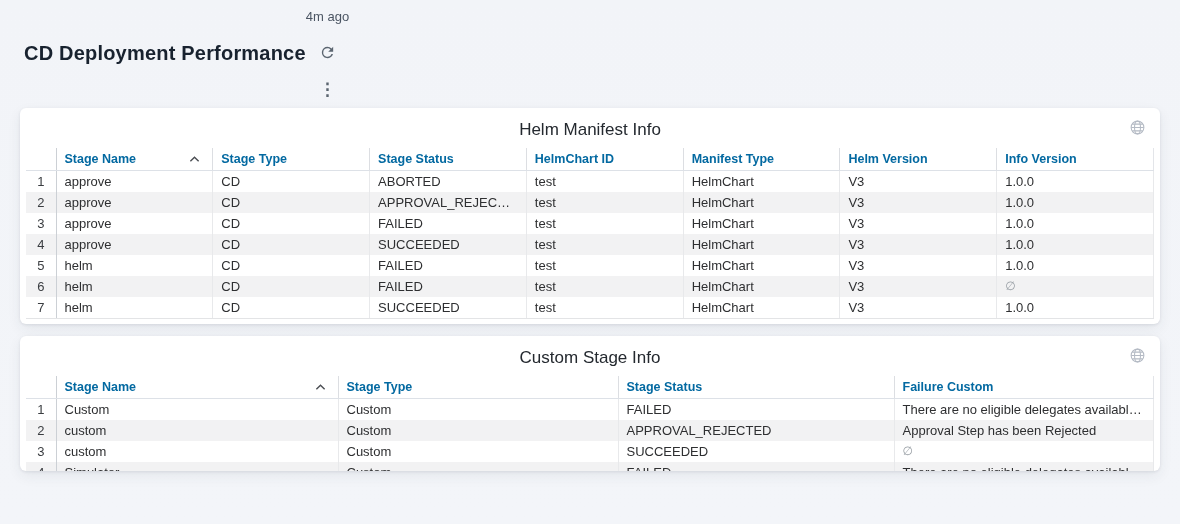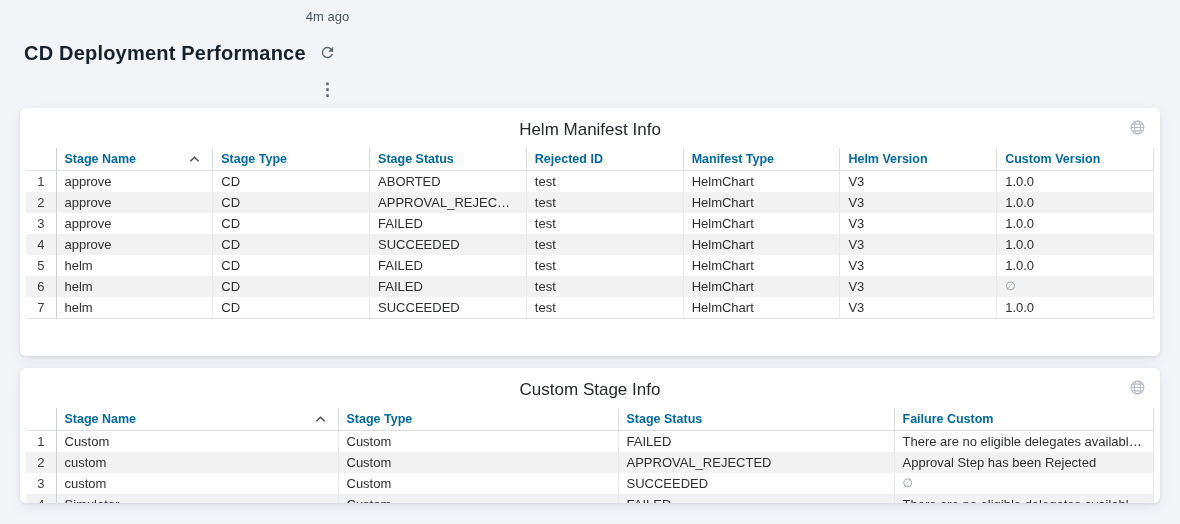--- a/index.html
+++ b/index.html
@@ -15,21 +15,21 @@
   .topbar-right{display:flex;align-items:center;gap:20px;flex-direction:column;}
   .updated{font-size:13px;color:#4b5563;}
   .icon-btn{background:none;border:none;padding:0;margin:0;cursor:pointer;display:flex;align-items:center;justify-content:center;}
   .kebab{font-size:17px;font-weight:700;color:#5b6570;line-height:1;letter-spacing:0;}
   
   .card{
     position:relative;background:#ffffff;border-radius:6px;margin:0 20px;
     box-shadow:0 1px 3px rgba(40,50,70,.10),0 5px 14px rgba(40,50,70,.07);
     overflow:hidden;
   }
-  .card1{height:248px;margin-top:3px;}
+  .card1{height:216px;margin-top:3px;}
   .card2{height:135px;margin-top:12px;}
   .card-title{margin:0;padding:12px 0 8px;text-align:center;font-size:17px;font-weight:400;color:#24292f;}
   .globe-btn{position:absolute;top:9px;right:12px;background:none;border:none;padding:2px;cursor:pointer;}
   
   table{border-collapse:collapse;table-layout:fixed;width:calc(100% - 12px);margin:0 6px;}
   thead th{
     text-align:left;font-size:12.5px;font-weight:700;color:#0369a1;
     padding:4px 8px;border-left:1px solid #dcdee2;border-bottom:1px solid #dde1e7;
     position:relative;white-space:nowrap;overflow:hidden;cursor:pointer;
   }
@@ -86,24 +86,24 @@
           <col>
         </colgroup>
         <thead>
           <tr>
             <th class="gutter"></th>
             <th><span>Stage Name</span><svg class="sort-caret" width="11" height="8" viewBox="0 0 12 8">
                 <path d="M1.5 6.5 L6 2 L10.5 6.5" fill="none" stroke="#4a4d52" stroke-width="1.5"></path>
               </svg></th>
             <th><span>Stage Type</span></th>
             <th><span>Stage Status</span></th>
-            <th><span>Rejected ID</span></th>
+            <th><span>HelmChart ID</span></th>
             <th><span>Manifest Type</span></th>
             <th><span>Helm Version</span></th>
-            <th><span>Custom Version</span></th>
+            <th><span>Info Version</span></th>
           </tr>
         </thead>
         <tbody>
           <tr>
             <td class="gutter">1</td>
             <td>approve</td>
             <td>CD</td>
             <td>ABORTED</td>
             <td>test</td>
             <td>HelmChart</td>

